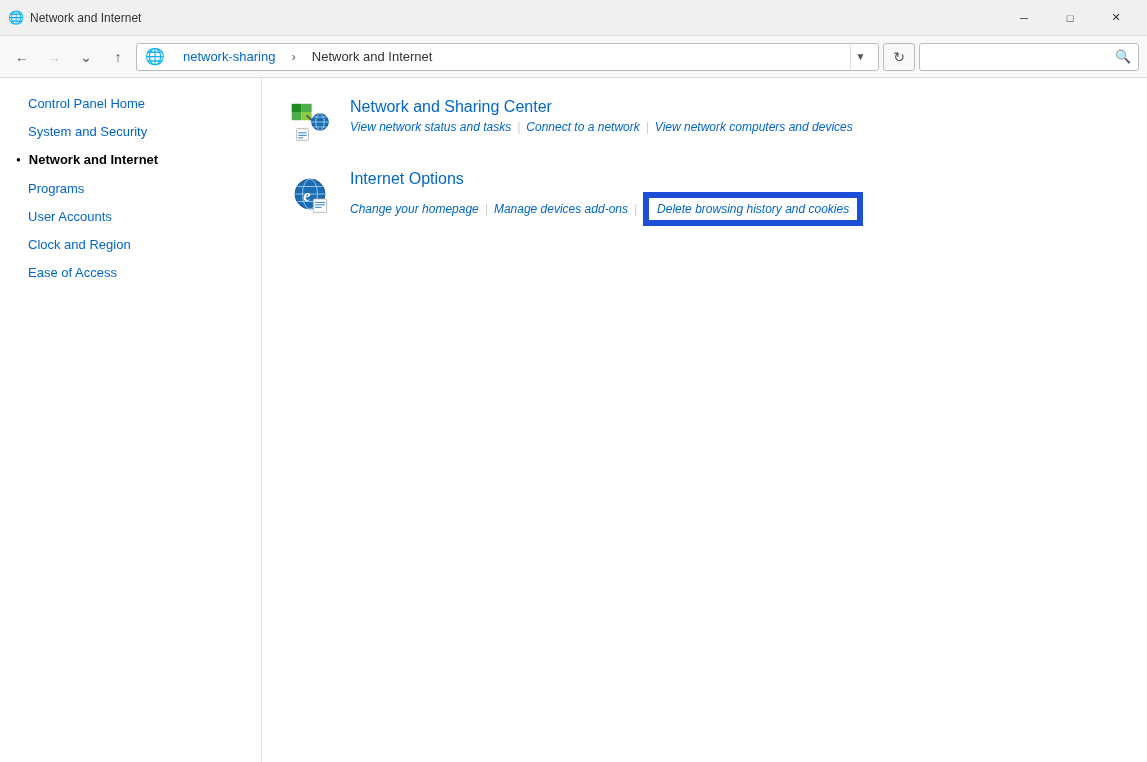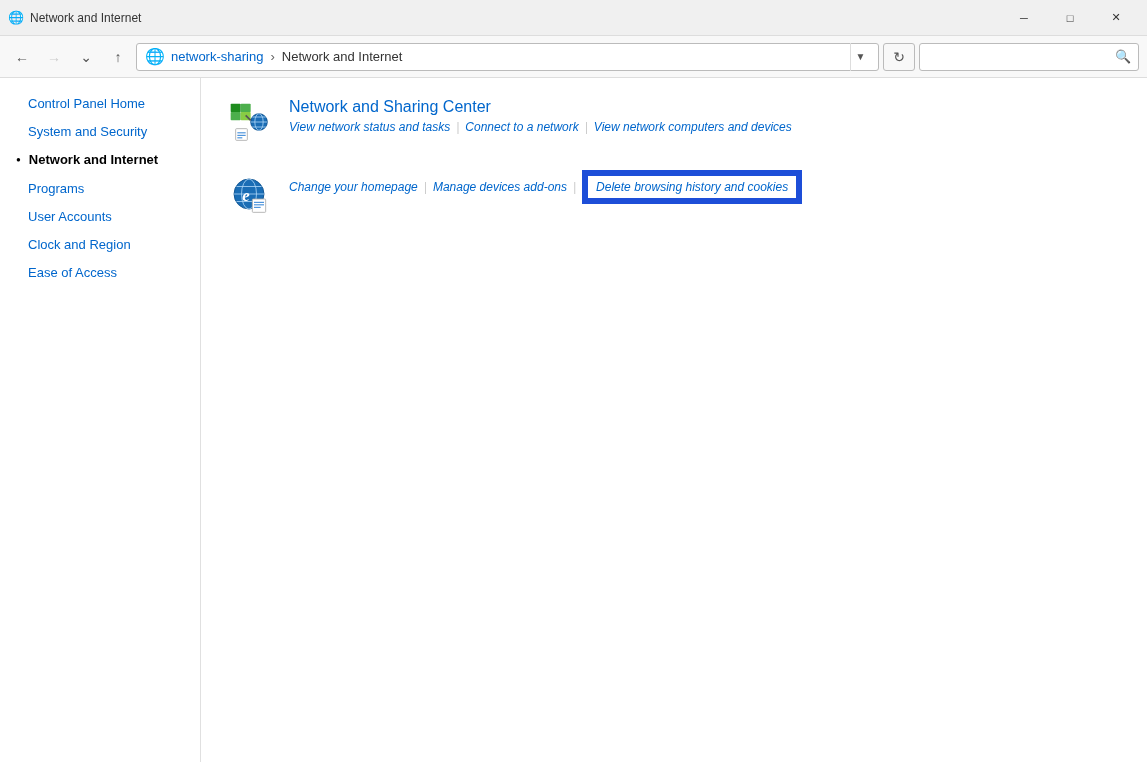--- a/index.html
+++ b/index.html
@@ -90,21 +90,22 @@
     }
     .address-icon {
       font-size: 16px;
     }
     .address-path {
       flex: 1;
       font-size: 13px;
       color: #333;
       display: flex;
       align-items: flex-end;
-      gap: 7px;
+      gap: 16px;
+      margin-left: 12px;
     }
     .address-separator { color: #666; }
     .address-chevron {
       width: 20px;
       height: 28px;
       background: transparent;
       border: none;
       border-left: 1px solid #ddd;
       cursor: pointer;
       color: #555;
@@ -152,21 +153,21 @@
     }
 
     
     .main-container {
       display: flex;
       height: calc(762px - 36px - 42px);
     }
 
     
     .sidebar {
-      width: 201px;
+      width: 262px;
       background: #fff;
       border-right: 1px solid #e0e0e0;
       padding: 12px 0;
       flex-shrink: 0;
     }
     .sidebar-item {
       padding: 5px 16px 5px 28px;
       cursor: pointer;
       color: #0066cc;
       font-size: 13px;
@@ -375,20 +376,21 @@
 
           <text x="16" y="32" font-size="20" fill="white" font-family="serif" font-style="italic" font-weight="bold">e</text>
 
           <rect x="28" y="30" width="16" height="16" fill="#fff" stroke="#aaa" stroke-width="1" rx="1"></rect>
           <line x1="30" y1="34" x2="42" y2="34" stroke="#0066cc" stroke-width="1"></line>
           <line x1="30" y1="37" x2="42" y2="37" stroke="#0066cc" stroke-width="1"></line>
           <line x1="30" y1="40" x2="38" y2="40" stroke="#0066cc" stroke-width="1"></line>
         </svg>
       </div>
       <div class="section-body">
+        <div class="section-title">Internet Options</div>
         <div class="section-links">
           <a class="section-link">Change your homepage</a>
           <span class="section-divider">|</span>
           <a class="section-link">Manage devices add-ons</a>
           <span class="section-divider">|</span>
           <span class="highlight-box">
             <a class="highlight-link">Delete browsing history and cookies</a>
           </span>
         </div>
       </div>

